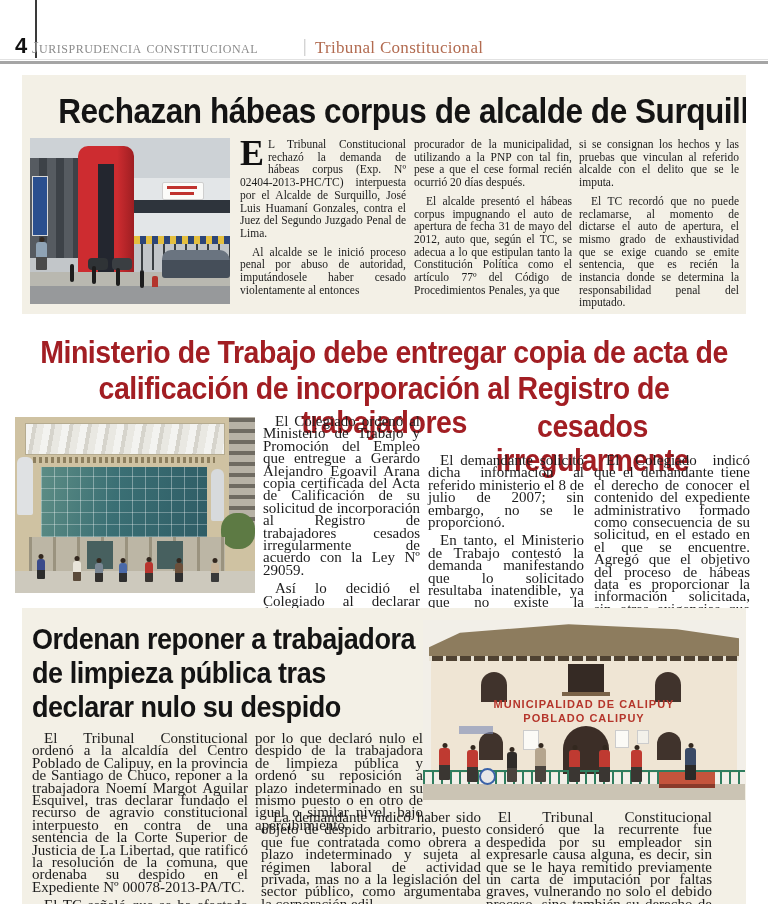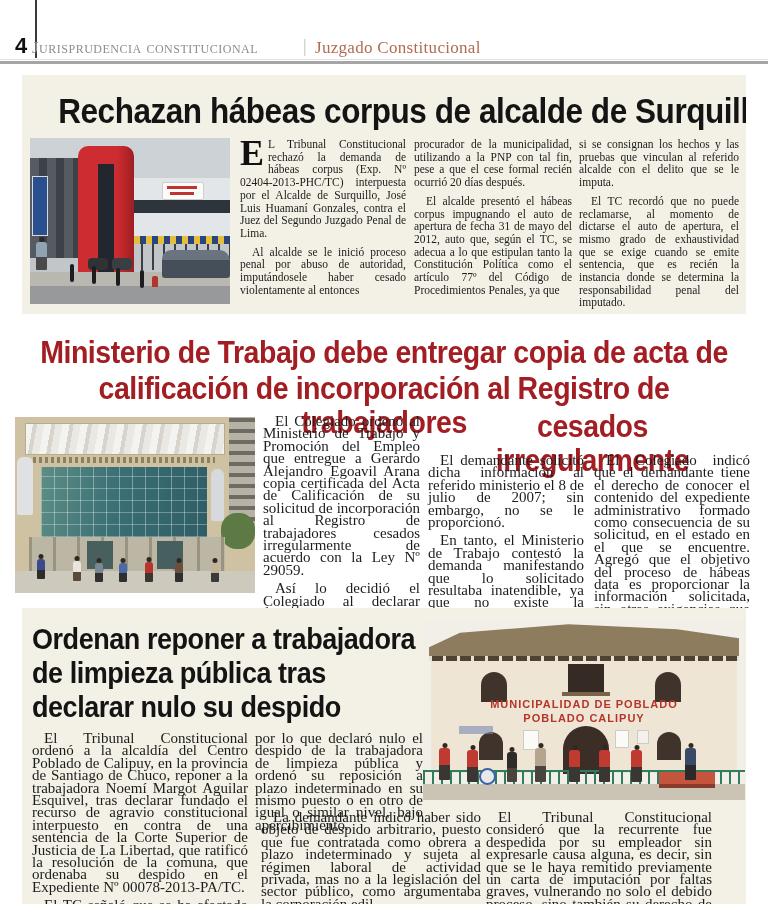--- a/index.html
+++ b/index.html
@@ -30,21 +30,21 @@
   .sign-line{position:absolute;left:0;width:100%;text-align:center;font-family:"Liberation Sans",sans-serif;font-weight:bold;font-size:11px;letter-spacing:1px;color:#b5352b;}
 </style>
 </head>
 <body>
 
 <div>
   <div class="masthead-num">4</div>
   <div class="masthead-vline"></div>
   <div class="masthead-section">Jurisprudencia constitucional</div>
   <div class="masthead-sep">|</div>
-  <div class="masthead-pub">Juzgado Constitucional</div>
+  <div class="masthead-pub">Tribunal Constitucional</div>
   <div class="masthead-rule"></div>
 </div>
 
 <div class="art cream" style="left:22px;top:75px;width:724px;height:239px;">
   <div class="hl abs" style="top:16px;left:0;width:100%;text-align:center;font-size:35px;transform:scaleX(.9);white-space:nowrap;">Rechazan hábeas corpus de alcalde de Surquillo</div>
 
   <div class="photo" style="left:8px;top:63px;width:200px;height:166px;background:linear-gradient(#cdd2d6 0 55%,#c2c6c9 55%);">
     <div class="pp" style="left:0;top:20px;width:52px;height:100px;background:repeating-linear-gradient(90deg,#565b61 0 9px,#3d4248 9px 17px);"></div>
     <div class="pp" style="left:2px;top:38px;width:14px;height:58px;background:#2a4f8f;border:1px solid #d8d8d8;"></div>
     <div class="pp" style="left:104px;top:40px;width:96px;height:58px;background:#e3e6e8;"></div>
@@ -133,21 +133,21 @@
   </div>
 
   <div class="photo" style="left:401px;top:12px;width:322px;height:180px;background:#f2efe8;">
     <div class="pp" style="left:6px;top:2px;width:310px;height:36px;background:#8d7c5e;clip-path:polygon(0 70%,10% 30%,45% 6%,80% 20%,100% 45%,100% 100%,0 100%);"></div>
     <div class="pp" style="left:6px;top:36px;width:310px;height:5px;background:repeating-linear-gradient(90deg,#e8e2d4 0 3px,#4f4232 3px 14px);"></div>
     <div class="pp" style="left:8px;top:41px;width:306px;height:112px;background:#efe5d4;"></div>
     <div class="pp" style="left:145px;top:44px;width:36px;height:28px;background:#352a24;"></div>
     <div class="pp" style="left:139px;top:72px;width:48px;height:4px;background:#7a6348;"></div>
     <div class="pp" style="left:58px;top:52px;width:26px;height:30px;background:#40332c;border-radius:13px 13px 0 0;"></div>
     <div class="pp" style="left:232px;top:52px;width:26px;height:30px;background:#40332c;border-radius:13px 13px 0 0;"></div>
-    <div class="sign-line" style="top:78px;">MUNICIPALIDAD DE POBLADO</div>
+    <div class="sign-line" style="top:78px;">MUNICIPALIDAD DE CALIPUY</div>
     <div class="sign-line" style="top:92px;">POBLADO CALIPUY</div>
     <div class="pp" style="left:140px;top:106px;width:46px;height:48px;background:#3c2e27;border-radius:23px 23px 0 0;"></div>
     <div class="pp" style="left:56px;top:112px;width:24px;height:28px;background:#40332c;border-radius:12px 12px 0 0;"></div>
     <div class="pp" style="left:234px;top:112px;width:24px;height:28px;background:#40332c;border-radius:12px 12px 0 0;"></div>
     <div class="pp" style="left:36px;top:106px;width:34px;height:8px;background:#7a88b5;opacity:.6;"></div>
     <div class="pp" style="left:100px;top:110px;width:14px;height:18px;background:#fbfaf6;border:1px solid #ccc;"></div>
     <div class="pp" style="left:192px;top:110px;width:12px;height:16px;background:#fbfaf6;border:1px solid #ccc;"></div>
     <div class="pp" style="left:214px;top:110px;width:10px;height:12px;background:#f3f1ea;border:1px solid #ccc;"></div>
     <div class="pp" style="left:0;top:150px;width:322px;height:16px;background:repeating-linear-gradient(90deg,#2f7d5e 0 2px,rgba(0,0,0,0) 2px 9px);border-top:2px solid #2f7d5e;"></div>
     <div class="pp" style="left:0;top:164px;width:322px;height:16px;background:#cbc4b4;"></div>

